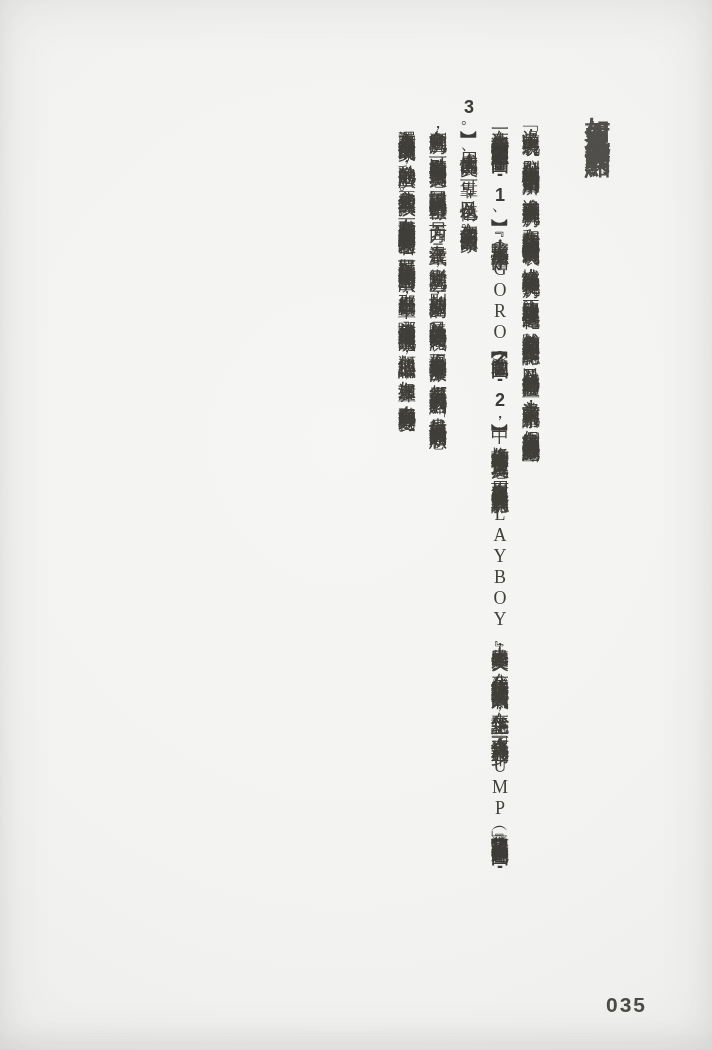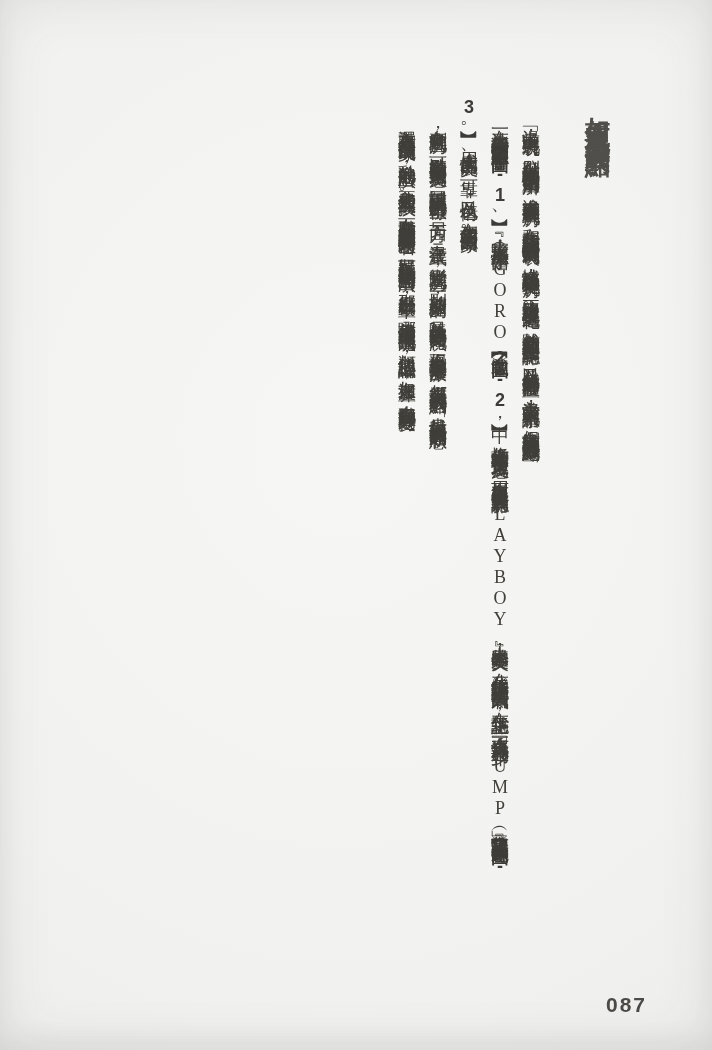--- a/index.html
+++ b/index.html
@@ -76,15 +76,15 @@
     <p class="para">漫畫中的「乳房」表現，分別以七〇年代大幅成長的「色情劇畫」所用，追求真實感的劇畫式乳房；和在少年雜誌上開花結果的校園愛情喜劇為代表，性感誘惑路線的形變化乳房，這兩條路線上實現了長足的進化。雖然前章我們介紹的主要是少年雜誌，以及八〇年代興起的蘿莉控漫畫、美少女漫畫中的乳房譜系，但劇畫式的乳房當然也沒有就此斷絕。</p>
 
     <p class="para"><span>在小池一夫擔任原作的劇畫作品『魔界妖姬』（小學館）</span><strong class="figmark">【圖2-1】</strong><span>、『實驗人形・奧斯卡』（小學館，GORO連載）</span><strong class="figmark">【圖2-2】</strong><span>中，擔任作畫的叶精作便十分追求寫實感，用封面上幾乎像是從美國寫真雜誌『PLAYBOY』上走出來的金髮美女，在八〇年代的青年雜誌上博得了相當高的人氣。在少年雜誌上，也有寺澤武一於「週刊少年JUMP」（集英社）連載的『眼鏡蛇』</span><strong class="figmark">【圖2-3】</strong><span>。用成人女性的美麗、可靠、以及色情，在少年們心中留下強烈的印象。</span></p>
 
     <p class="para">在劇畫式乳房圈，可以清楚觀察到作家們追求寫實感，試圖重現現實乳房的明確目標。另一方面，在漫畫式＝變形式乳房圈，則如前一章介紹過的，是隨角色描寫的變遷共同演化。但不論是劇畫派還是變形派，都必須克服乳房表現最大的弱點，也就是「如何表現激烈的運動狀態」。</p>
 
     <p class="para">運動在真人作品中是很自然的現象，乳房的動態演出，主要仰賴演員的演技。而在動畫作品中則由作畫組和動畫師的技術左右，觀眾可以直接接收到作品想傳達的演出。那麼在日本動畫中，哪部作品最先運用了乳搖演出呢？類似這樣的議論，一如在漫畫界，也在動畫同好之間變得</p>
 
   </div>
 
-  <div class="page-number">087</div>
+  <div class="page-number">035</div>
 
 </div>
 
 </body></html>

